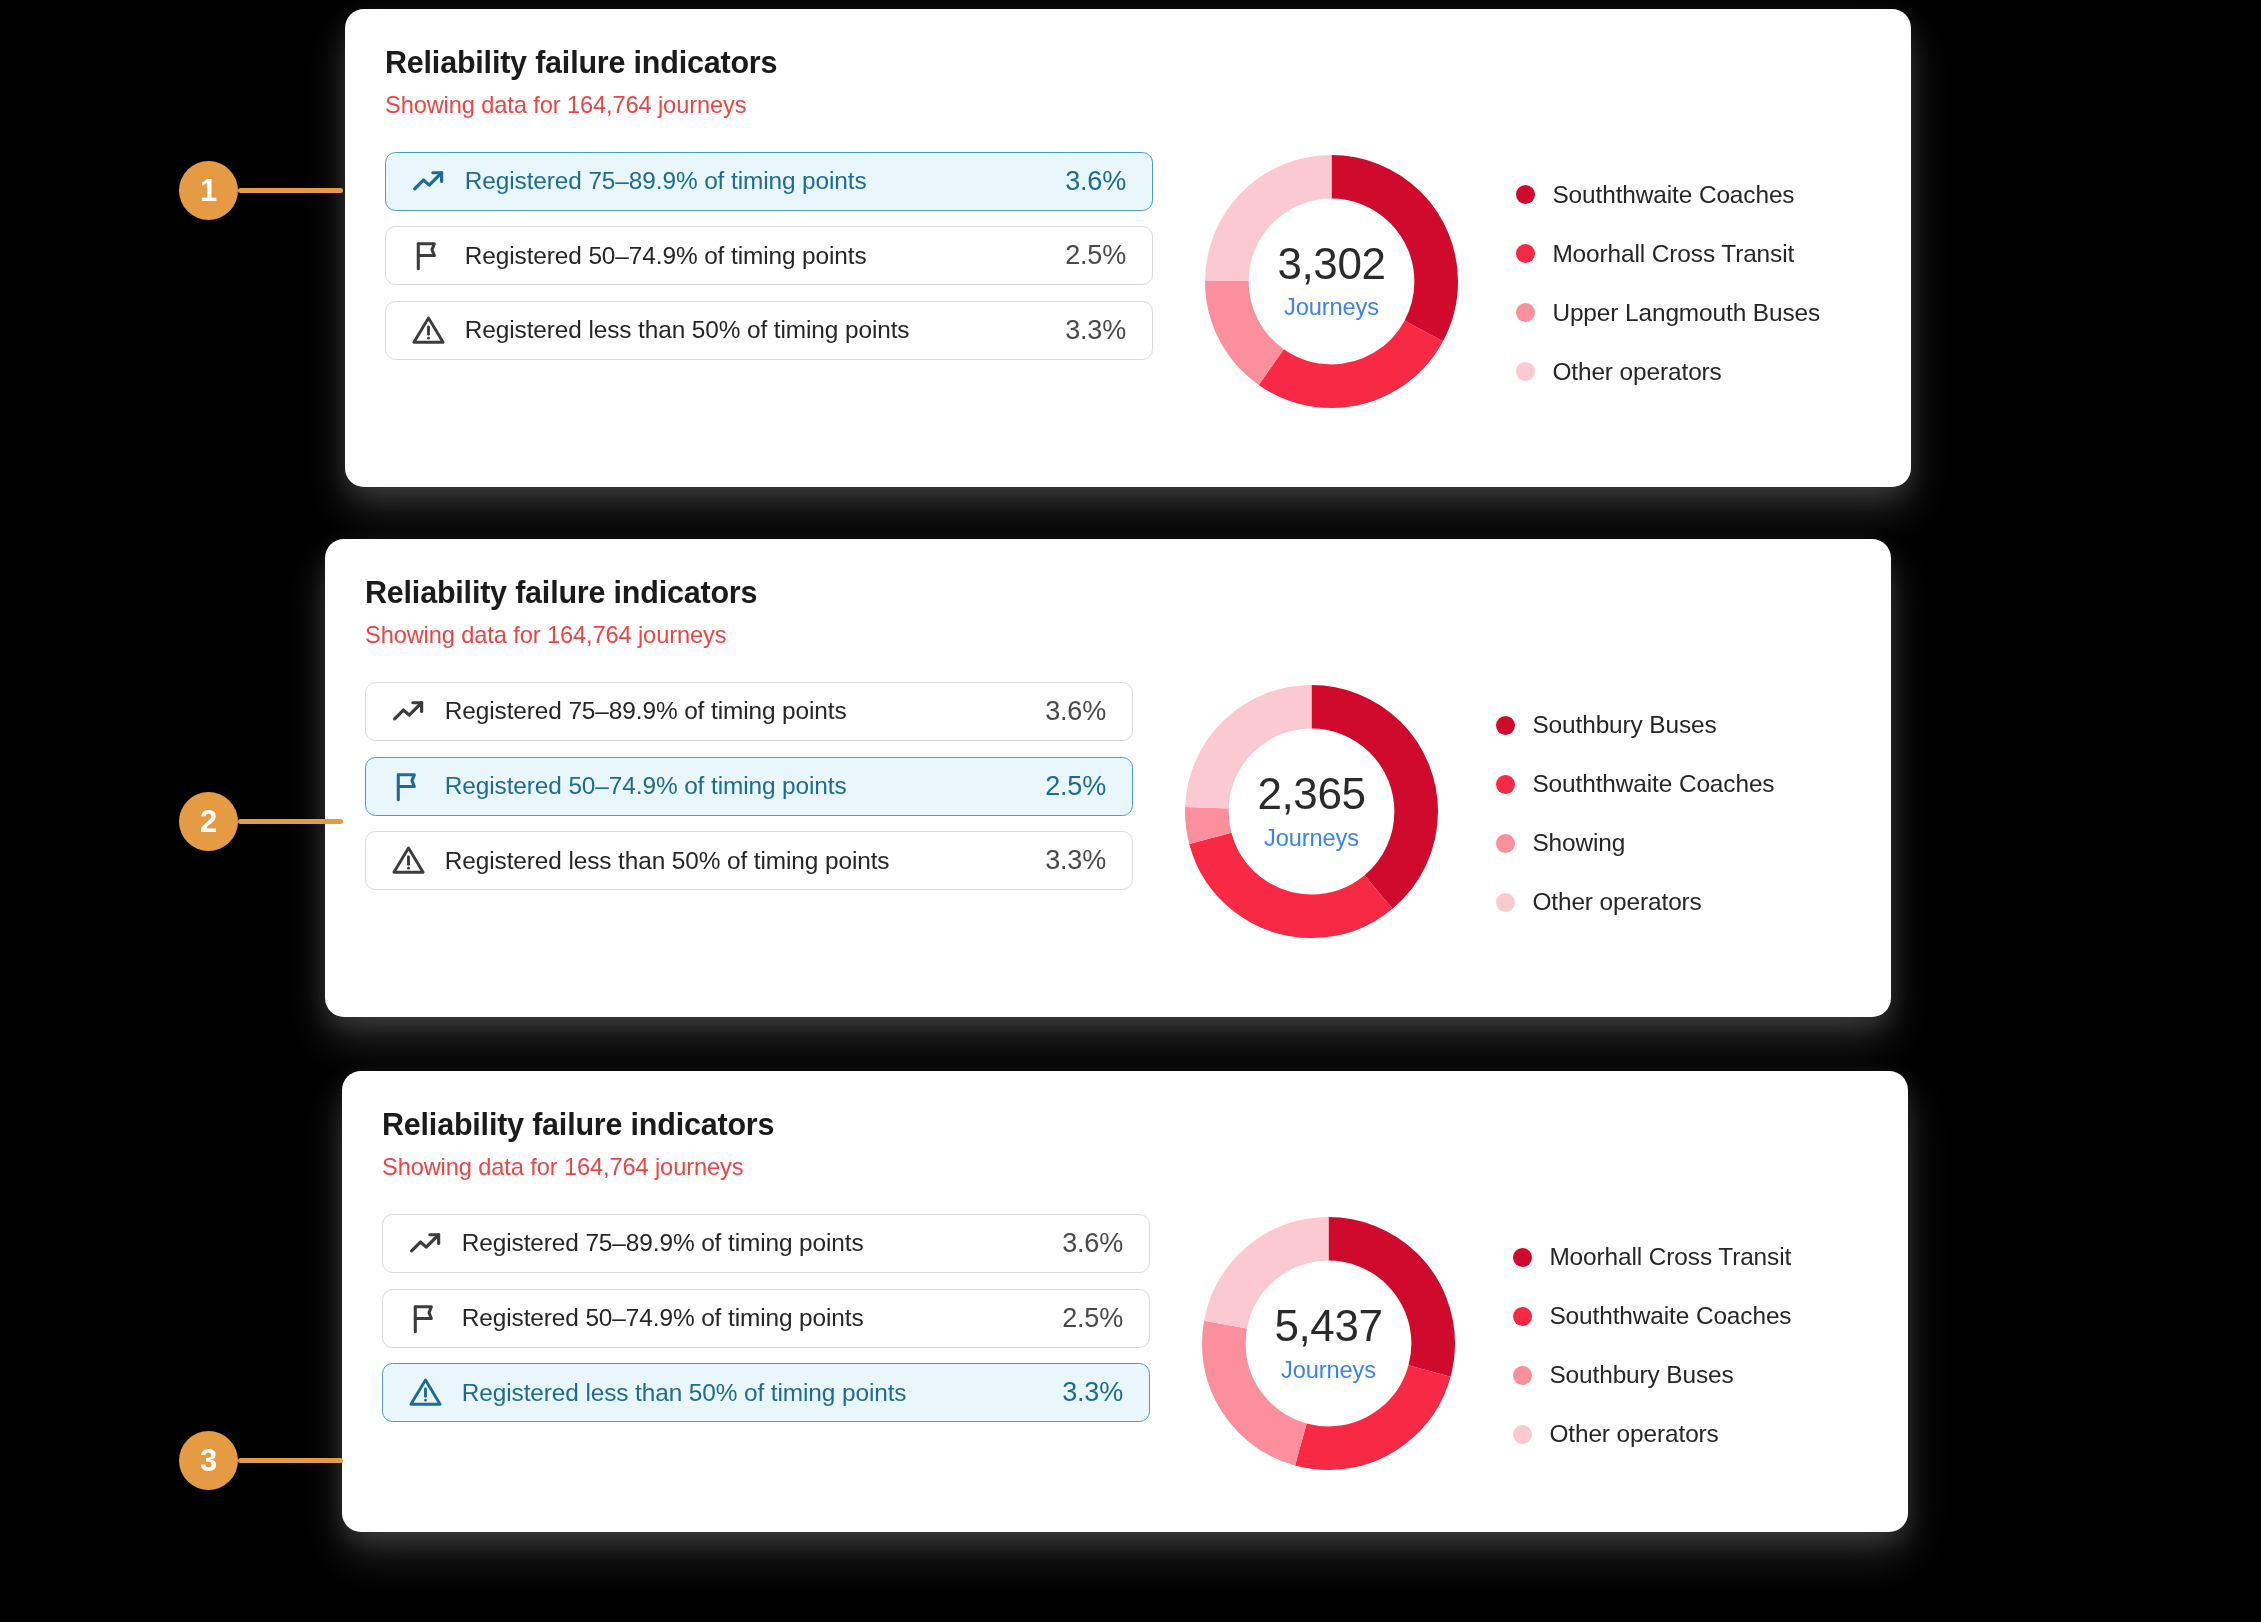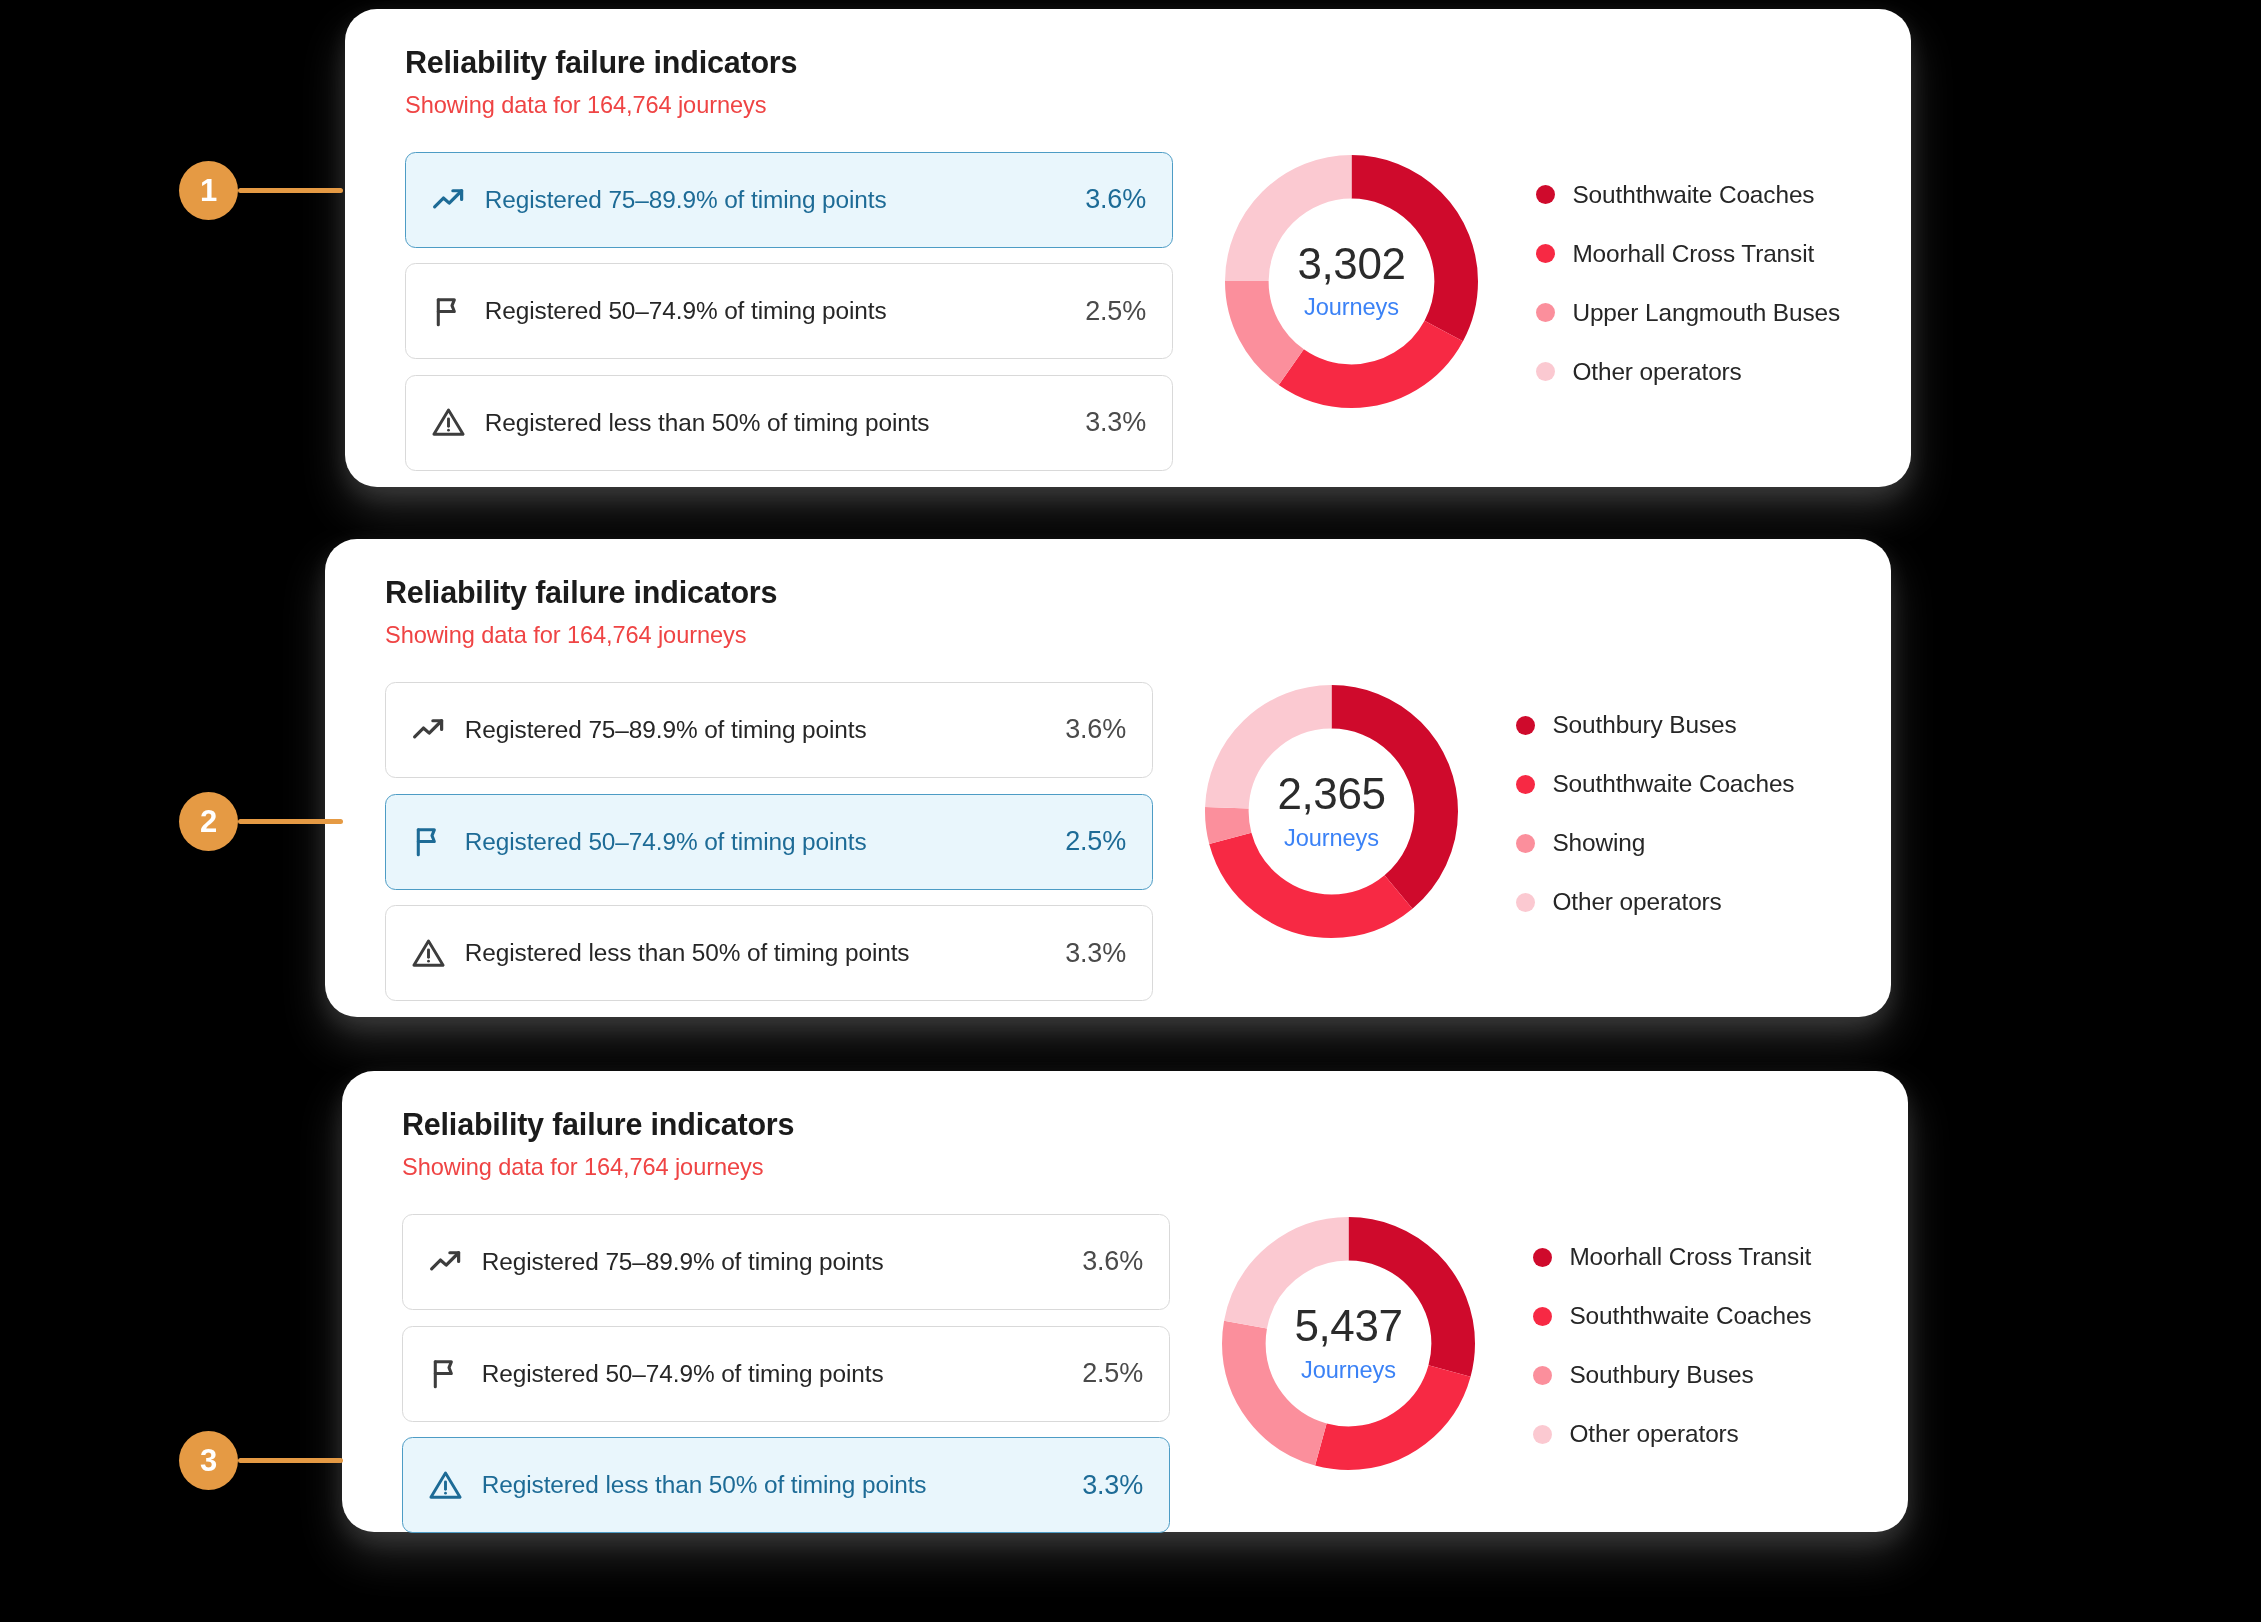--- a/index.html
+++ b/index.html
@@ -17,24 +17,24 @@
     width: 2261px;
     height: 1623px;
     background: #000000;
   }
 
   
   .card {
     position: absolute;
     width: 1566px;
     background: #ffffff;
-    border-radius: 32px;
+    border-radius: 19px;
     box-shadow: 0 23px 45px rgba(255,255,255,0.16),
                 0 8.7px 23px rgba(255,255,255,0.10);
-    padding: 35px 40px 38px 60px;
+    padding: 35px 40px 38px 40px;
   }
   #card-1 { left: 345px; top: 8.7px;   height: 478px; }
   #card-2 { left: 325px; top: 539px;  height: 478px; }
   #card-3 { left: 342px; top: 1071px; height: 461px; }
 
   .card-title {
     font-size: 30.5px;
     font-weight: 700;
     color: #1b1b1b;
     letter-spacing: -0.2px;
@@ -58,21 +58,21 @@
   .indicators {
     width: 768px;
     flex: 0 0 768px;
     display: flex;
     flex-direction: column;
     gap: 15.7px;
   }
   .ind-row {
     display: flex;
     align-items: center;
-    height: 96px;
+    height: 59px;
     border: 1.7px solid #d9d9d9;
     border-radius: 10.5px;
     background: #ffffff;
     padding: 0 26px 0 24.4px;
   }
   .ind-row.active {
     background: #e9f6fc;
     border-color: #4d9cc5;
   }
   .ind-icon {

